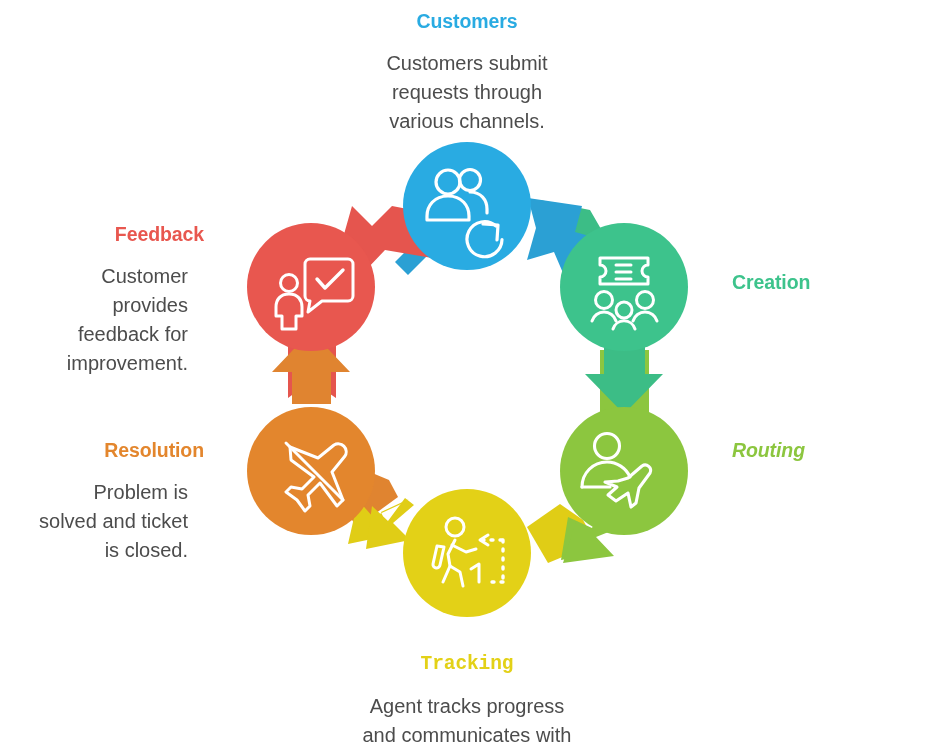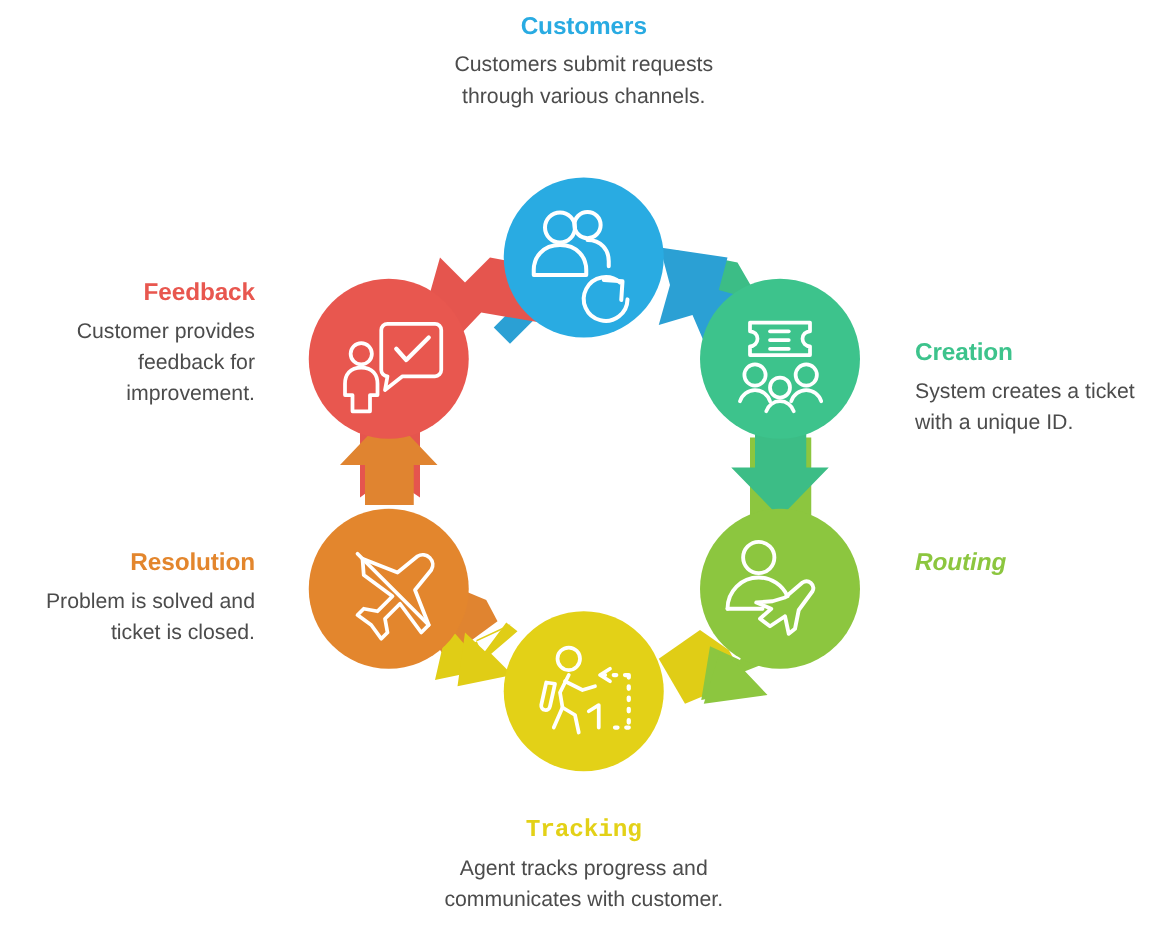--- a/index.html
+++ b/index.html
@@ -38,24 +38,24 @@
   }
   .label-title {
     font-size: 19.5px;
     font-weight: bold;
     letter-spacing: -0.1px;
     line-height: 1.25;
     margin: 0 0 7px 0;
     white-space: nowrap;
   }
   .label-desc {
-    font-size: 17px;
+    font-size: 20px;
     line-height: 1.45;
     color: #4c4c4c;
-    margin: 0;
+    margin: 16px;
   }
 
   
   #block-submission {
     left: 343px;
     top: 9px;
     width: 248px;
     text-align: center;
   }
   #block-creation {
@@ -325,21 +325,20 @@
 
   </svg>
 
   <div class="label-block" id="block-submission">
     <div class="label-title" style="color:#29abe2;">Customers</div>
     <div class="label-desc">Customers submit requests through various channels.</div>
   </div>
 
   <div class="label-block" id="block-creation">
     <div class="label-title" style="color:#3dc38c;margin-top:24px;">Creation</div>
-    <div class="label-desc">System creates a ticket with a unique ID.</div>
   </div>
 
   <div class="label-block" id="block-routing">
     <div class="label-title" style="color:#8cc63f;font-style:italic;">Routing</div>
   </div>
 
   <div class="label-block" id="block-tracking">
     <div class="label-title" style="color:#e3d117;font-family:Liberation Mono, monospace;">Tracking</div>
     <div class="label-desc">Agent tracks progress and communicates with customer.</div>
   </div>

